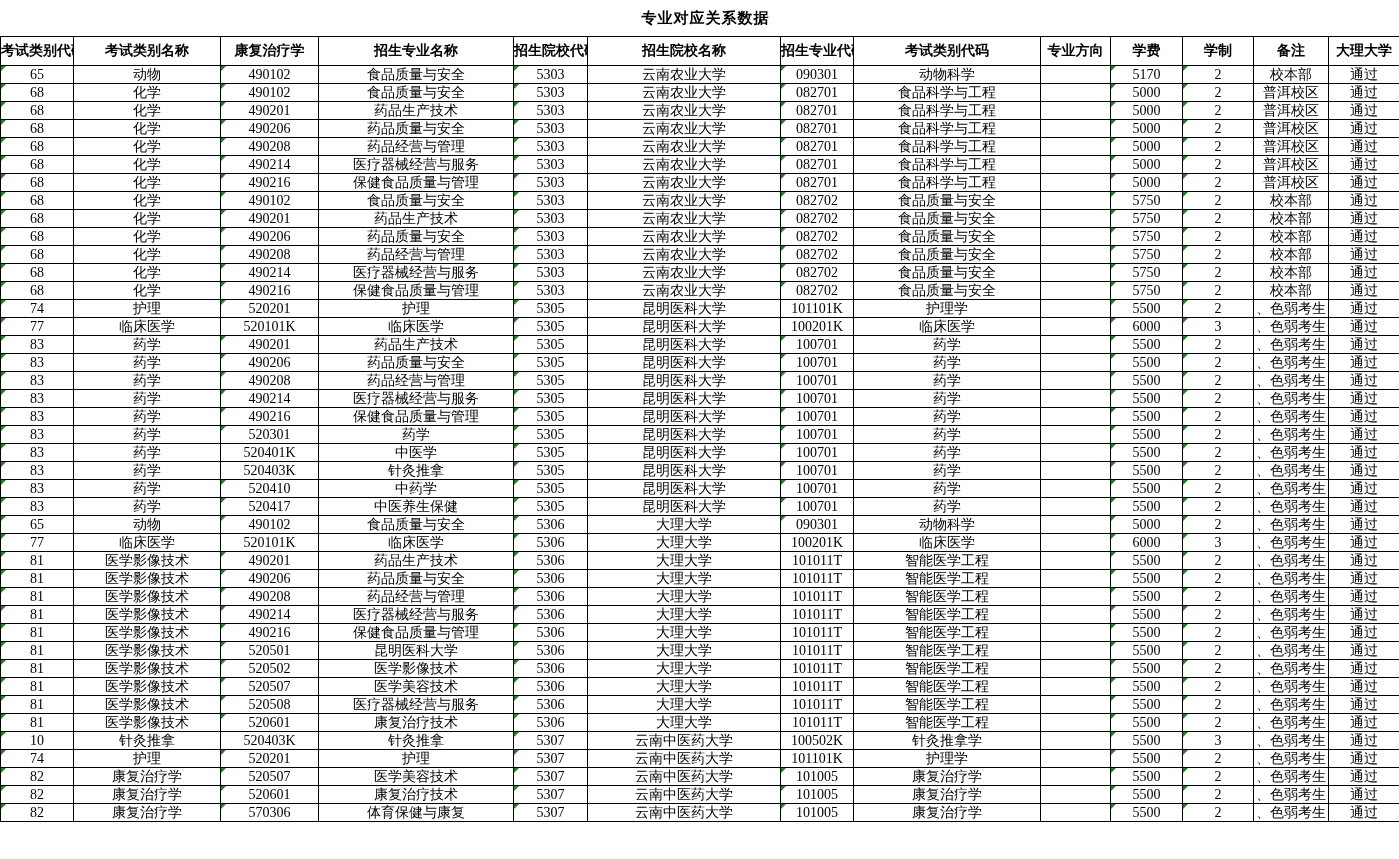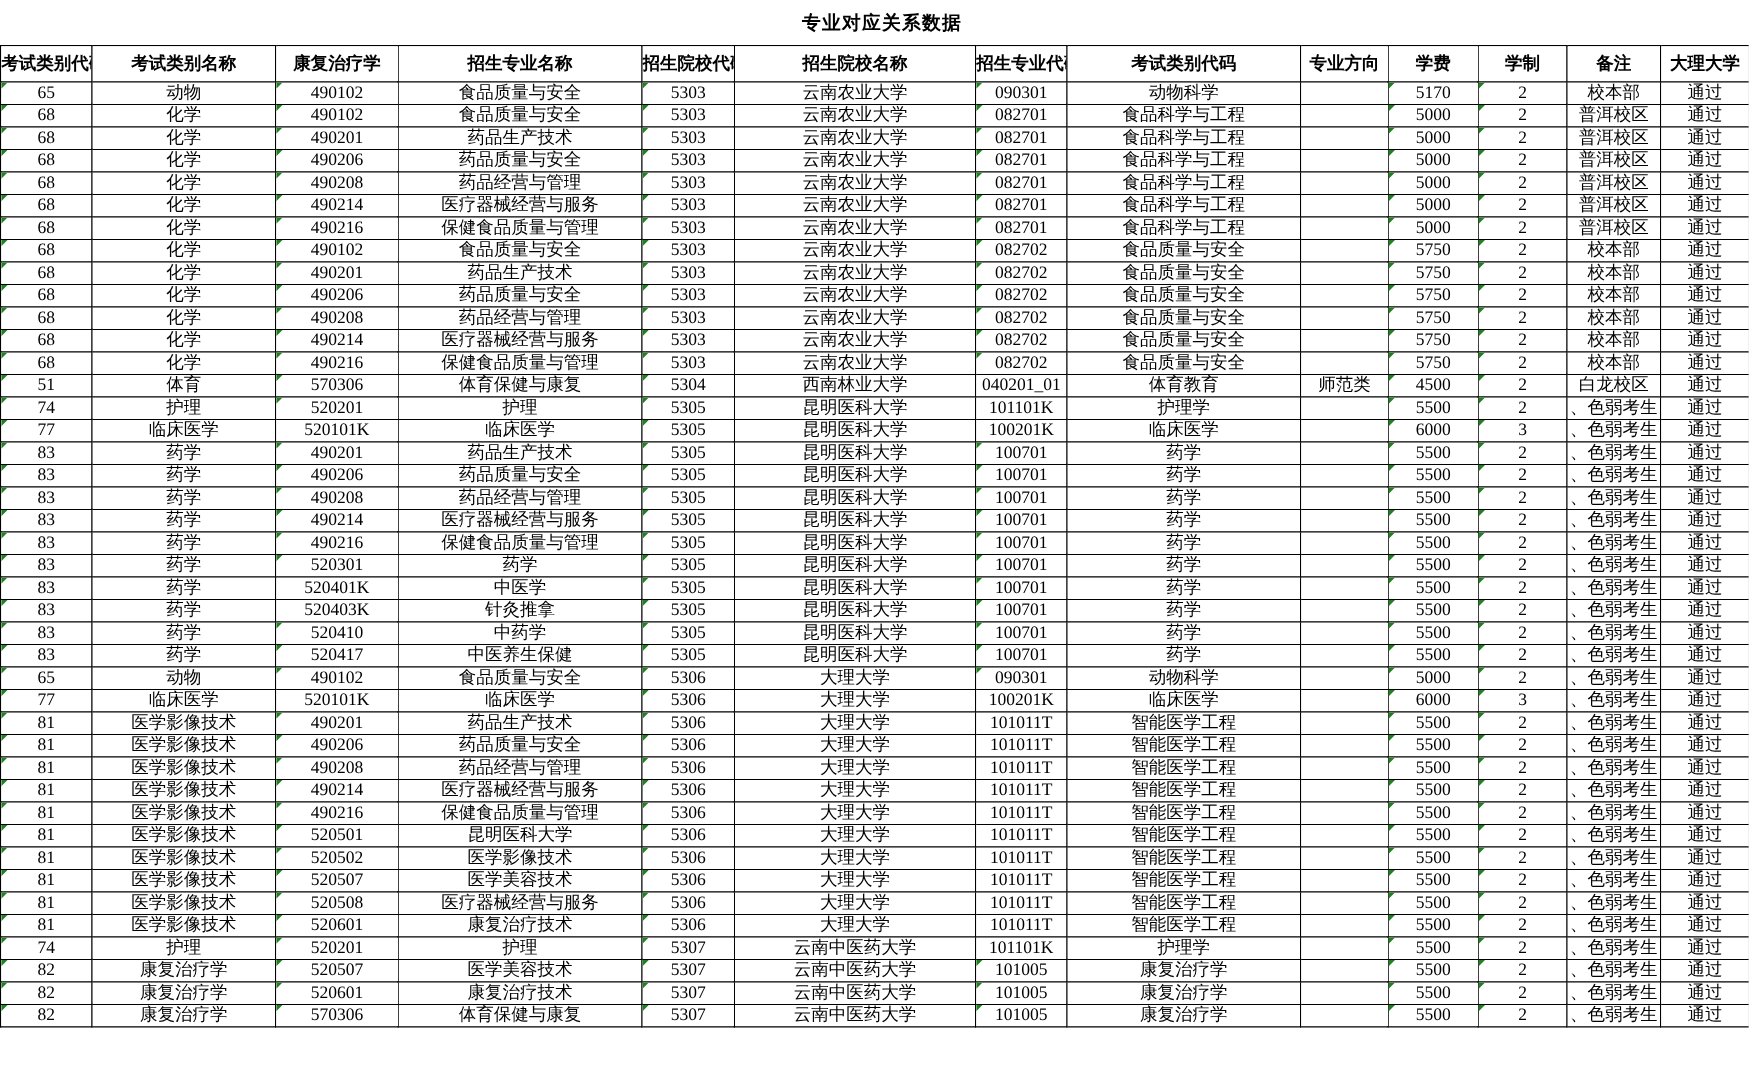--- a/index.html
+++ b/index.html
@@ -297,35 +297,20 @@
           <td>云南农业大学</td>
           <td>082702<span class="tri"></span></td>
           <td>食品质量与安全</td>
           <td></td>
           <td>5750<span class="tri"></span></td>
           <td>2<span class="tri"></span></td>
           <td>校本部</td>
           <td>通过</td>
         </tr>
         <tr>
-          <td>51<span class="tri"></span></td>
-          <td>体育</td>
-          <td>570306<span class="tri"></span></td>
-          <td>体育保健与康复</td>
-          <td>5304<span class="tri"></span></td>
-          <td>西南林业大学</td>
-          <td>040201_01</td>
-          <td>体育教育</td>
-          <td>师范类</td>
-          <td>4500<span class="tri"></span></td>
-          <td>2<span class="tri"></span></td>
-          <td>白龙校区</td>
-          <td>通过</td>
-        </tr>
-        <tr>
           <td>74<span class="tri"></span></td>
           <td>护理</td>
           <td>520201<span class="tri"></span></td>
           <td>护理</td>
           <td>5305<span class="tri"></span></td>
           <td>昆明医科大学</td>
           <td>101101K</td>
           <td>护理学</td>
           <td></td>
           <td>5500<span class="tri"></span></td>
@@ -668,20 +653,35 @@
           <td>医学影像技术</td>
           <td>520601<span class="tri"></span></td>
           <td>康复治疗技术</td>
           <td>5306<span class="tri"></span></td>
           <td>大理大学</td>
           <td>101011T</td>
           <td>智能医学工程</td>
           <td></td>
           <td>5500<span class="tri"></span></td>
           <td>2<span class="tri"></span></td>
+          <td>、色弱考生</td>
+          <td>通过</td>
+        </tr>
+        <tr>
+          <td>10<span class="tri"></span></td>
+          <td>针灸推拿</td>
+          <td>520403K</td>
+          <td>针灸推拿</td>
+          <td>5307<span class="tri"></span></td>
+          <td>云南中医药大学</td>
+          <td>100502K</td>
+          <td>针灸推拿学</td>
+          <td></td>
+          <td>5500<span class="tri"></span></td>
+          <td>3<span class="tri"></span></td>
           <td>、色弱考生</td>
           <td>通过</td>
         </tr>
         <tr>
           <td>74<span class="tri"></span></td>
           <td>护理</td>
           <td>520201<span class="tri"></span></td>
           <td>护理</td>
           <td>5307<span class="tri"></span></td>
           <td>云南中医药大学</td>

